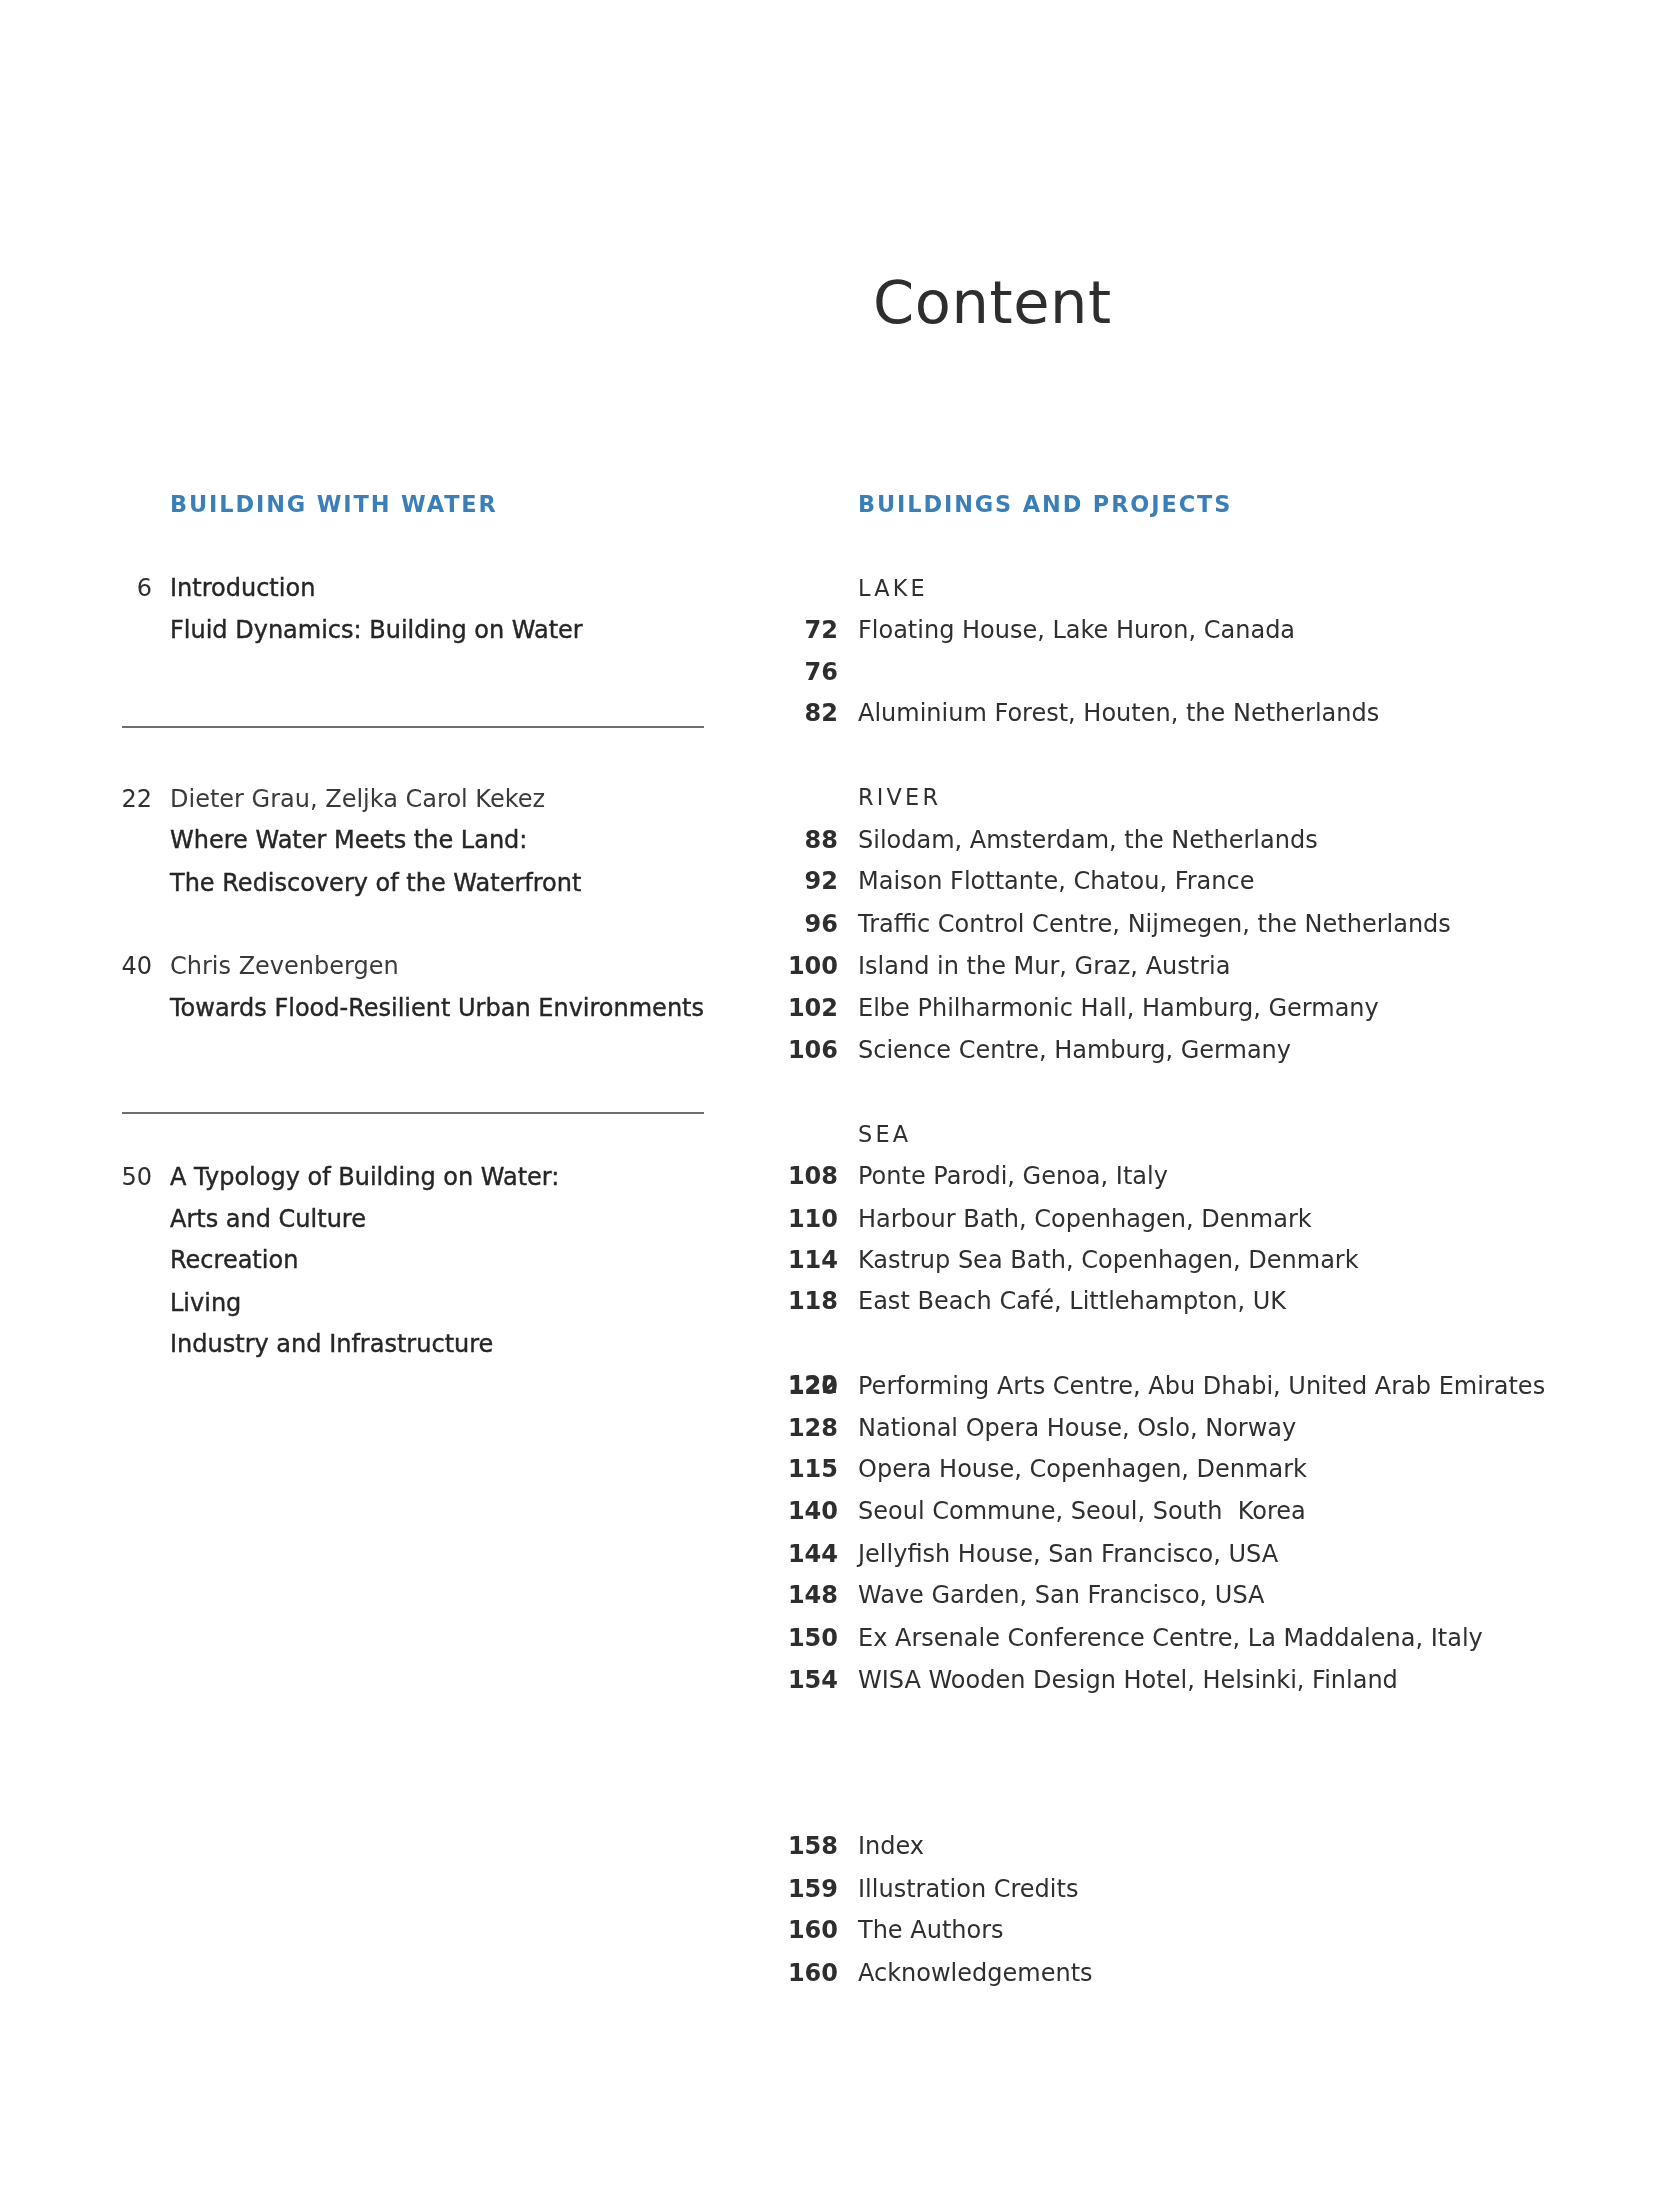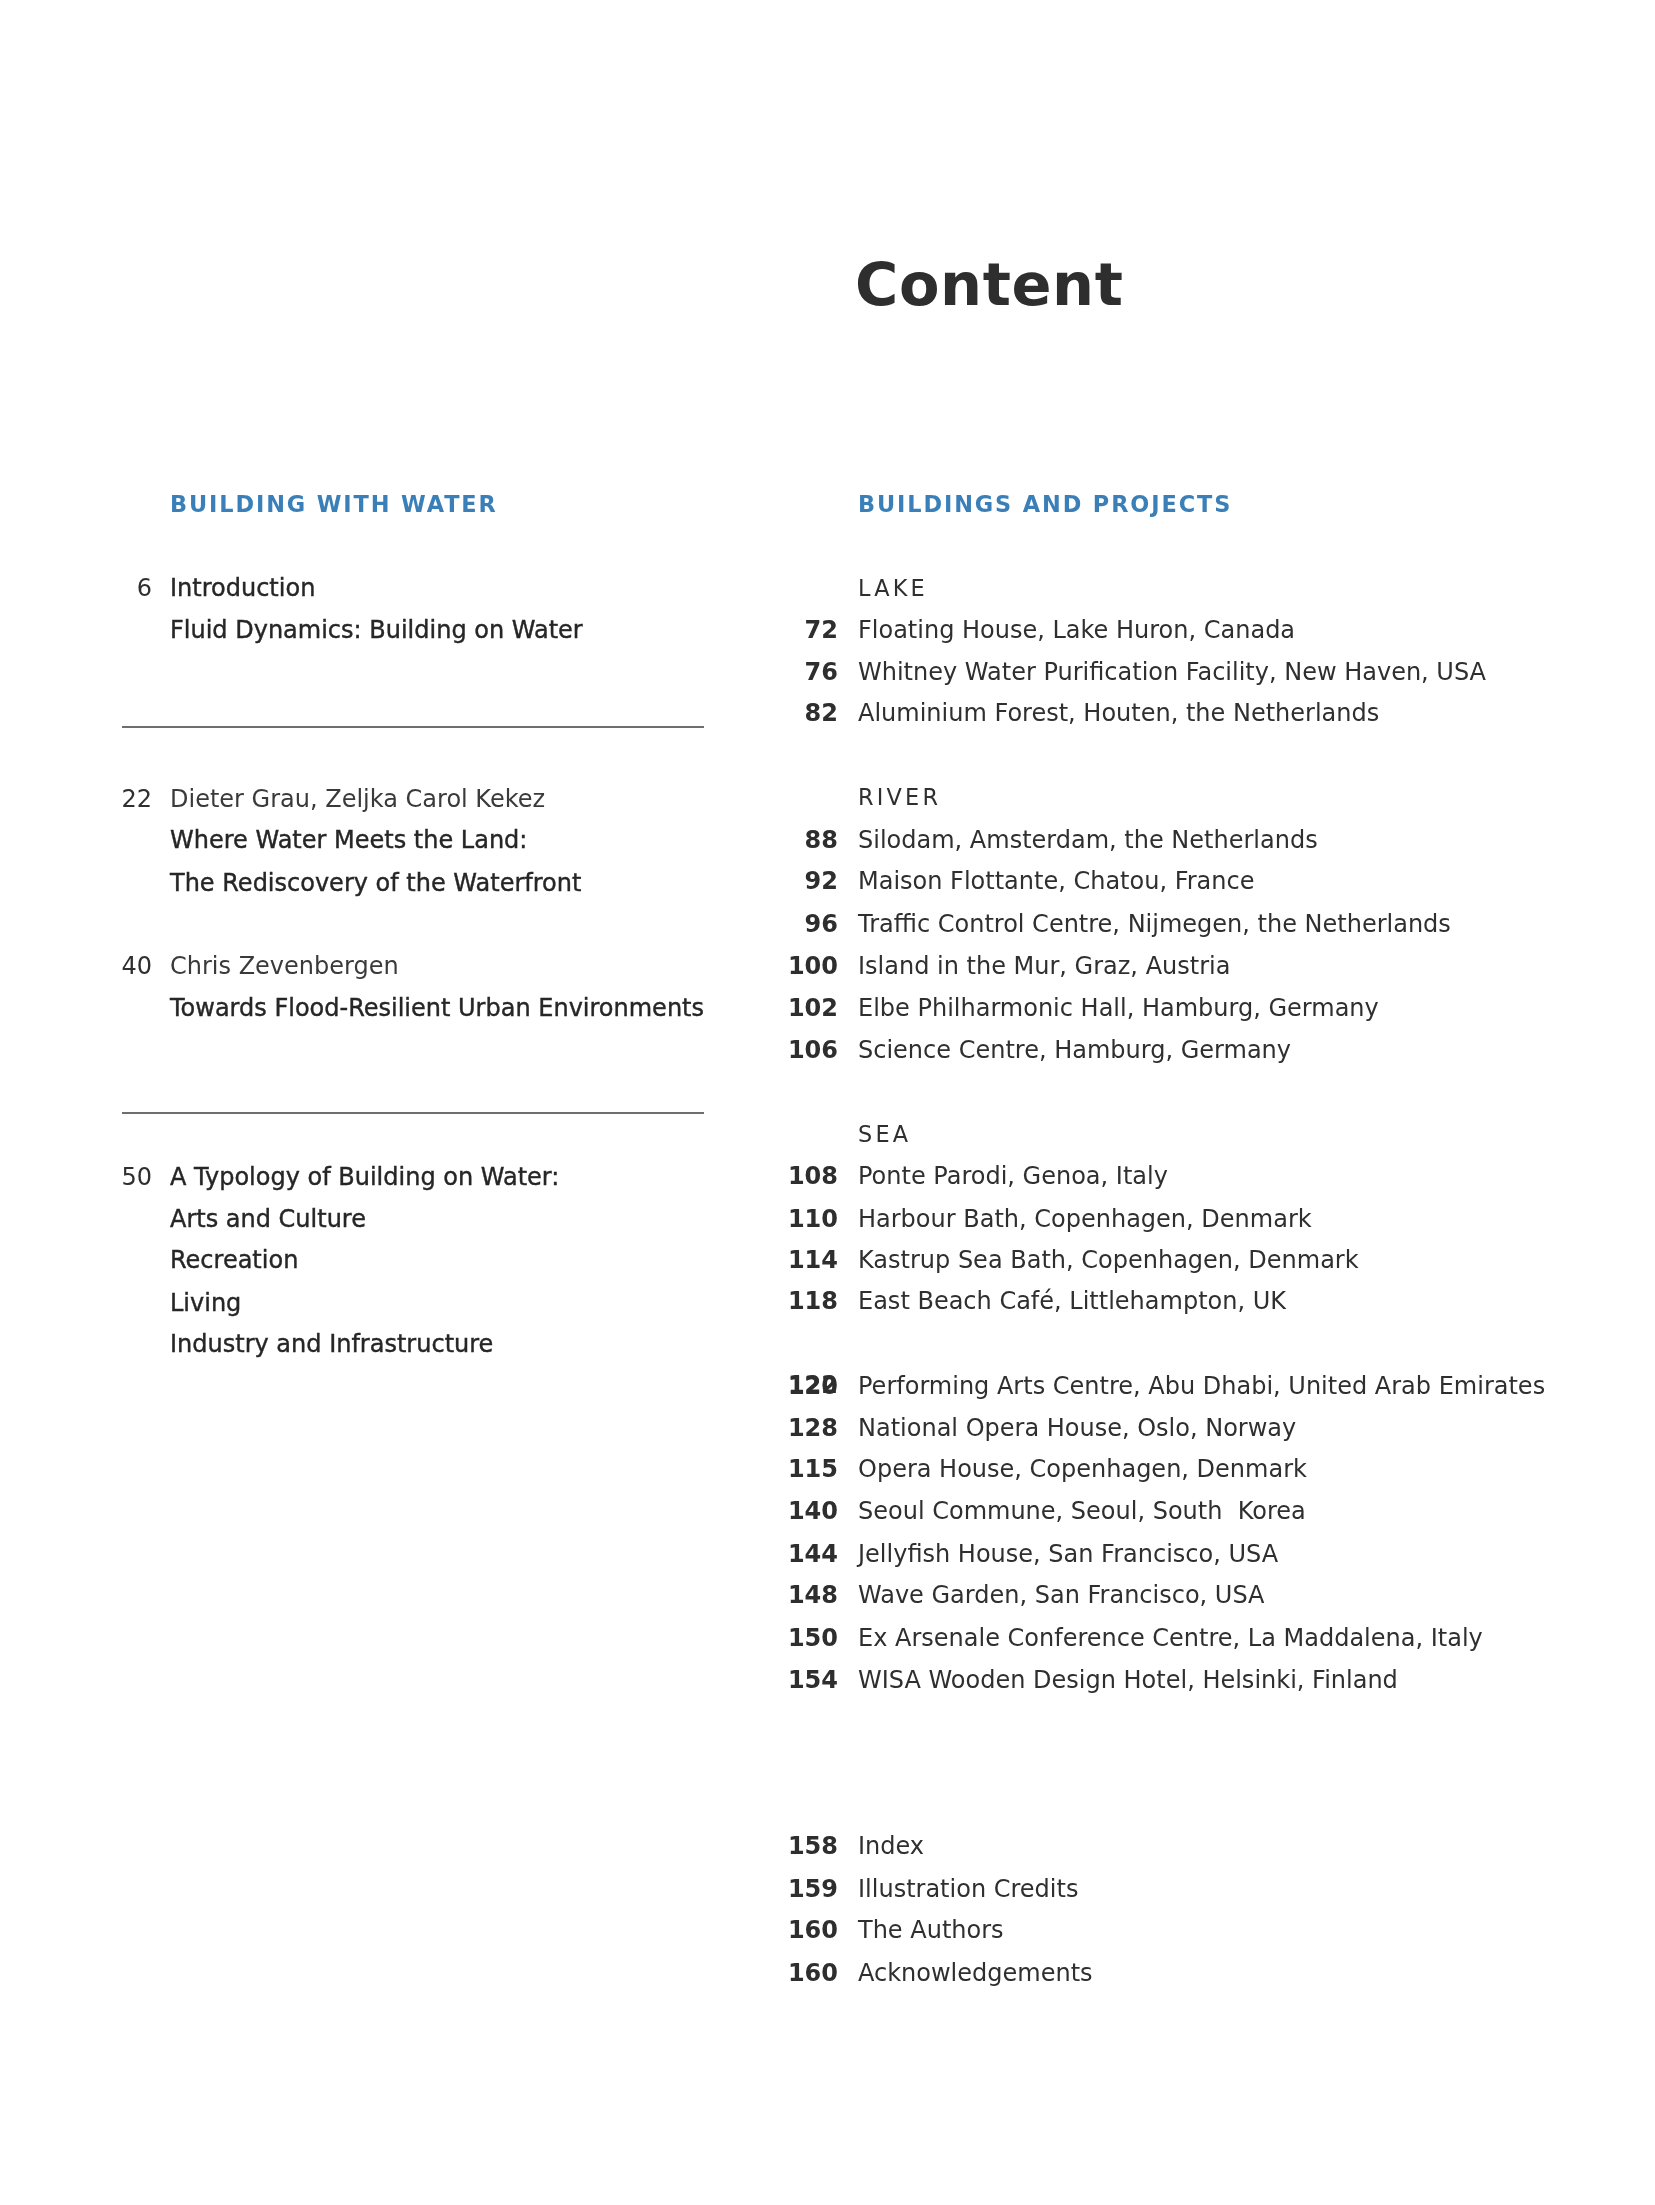--- a/index.html
+++ b/index.html
@@ -1,19 +1,19 @@
 <!DOCTYPE html>
 <html style="font-size:10.3px"><head>
 <meta charset="utf-8">
 <style>
   html, body { margin: 0; padding: 0; background: #ffffff; }
   body { width: 1656px; height: 2205px; position: relative; overflow: hidden;
          font-family: "DejaVu Sans", "Liberation Sans", sans-serif; color: #2b2b2b; }
   .page-title { position: absolute; left: 855px; top: 249px; font-size: 59px; line-height: 71px;
-                font-weight: bold; color: #2e2e2e; letter-spacing: 0.6px; margin: 0; }
+                font-weight: normal; color: #2e2e2e; letter-spacing: 0.6px; margin: 18px; }
   .section-head { position: absolute; font-size: 22.4px; line-height: 32px; font-weight: bold;
                   color: #3a7fb8; letter-spacing: 1.9px; margin: 0; }
   .row { position: absolute; height: 32px; line-height: 32px; font-size: 24px; white-space: nowrap; }
   .num { position: absolute; right: 0; text-align: right; }
   .left .row { left: 0; }
   .left .num { width: 51px; left: 101px; text-align: right; font-weight: normal; color: #2f2f2f; }
   .left .txt { position: absolute; left: 170px; }
   .left .txt.author { font-weight: normal; color: #3a3a3a; }
   .left .txt.title { color: #262626; font-weight: normal; -webkit-text-stroke: 0.4px #262626; }
   .right .num { width: 77px; left: 761px; text-align: right; font-weight: bold; color: #2e2e2e; }
@@ -82,21 +82,20 @@
 <div class="right">
   <h2 class="section-head" style="left:858px; top:488px;">BUILDINGS AND PROJECTS</h2>
 
   <div class="cat" style="top:572px;">LAKE</div>
   <div class="row" style="top:614px; width:1539px;">
     <span class="num">72</span>
     <span class="txt">Floating House, Lake Huron, Canada</span>
   </div>
   <div class="row" style="top:656px; width:1539px;">
     <span class="num">76</span>
-    <span class="txt">Whitney Water Purification Facility, New Haven, USA</span>
   </div>
   <div class="row" style="top:697px; width:1539px;padding-left:38px;">
     <span class="num">82</span>
     <span class="txt">Aluminium Forest, Houten, the Netherlands</span>
   </div>
 
   <div class="cat" style="top:781px;">RIVER</div>
   <div class="row" style="top:824px; width:1539px;">
     <span class="num">88</span>
     <span class="txt">Silodam, Amsterdam, the Netherlands</span>

